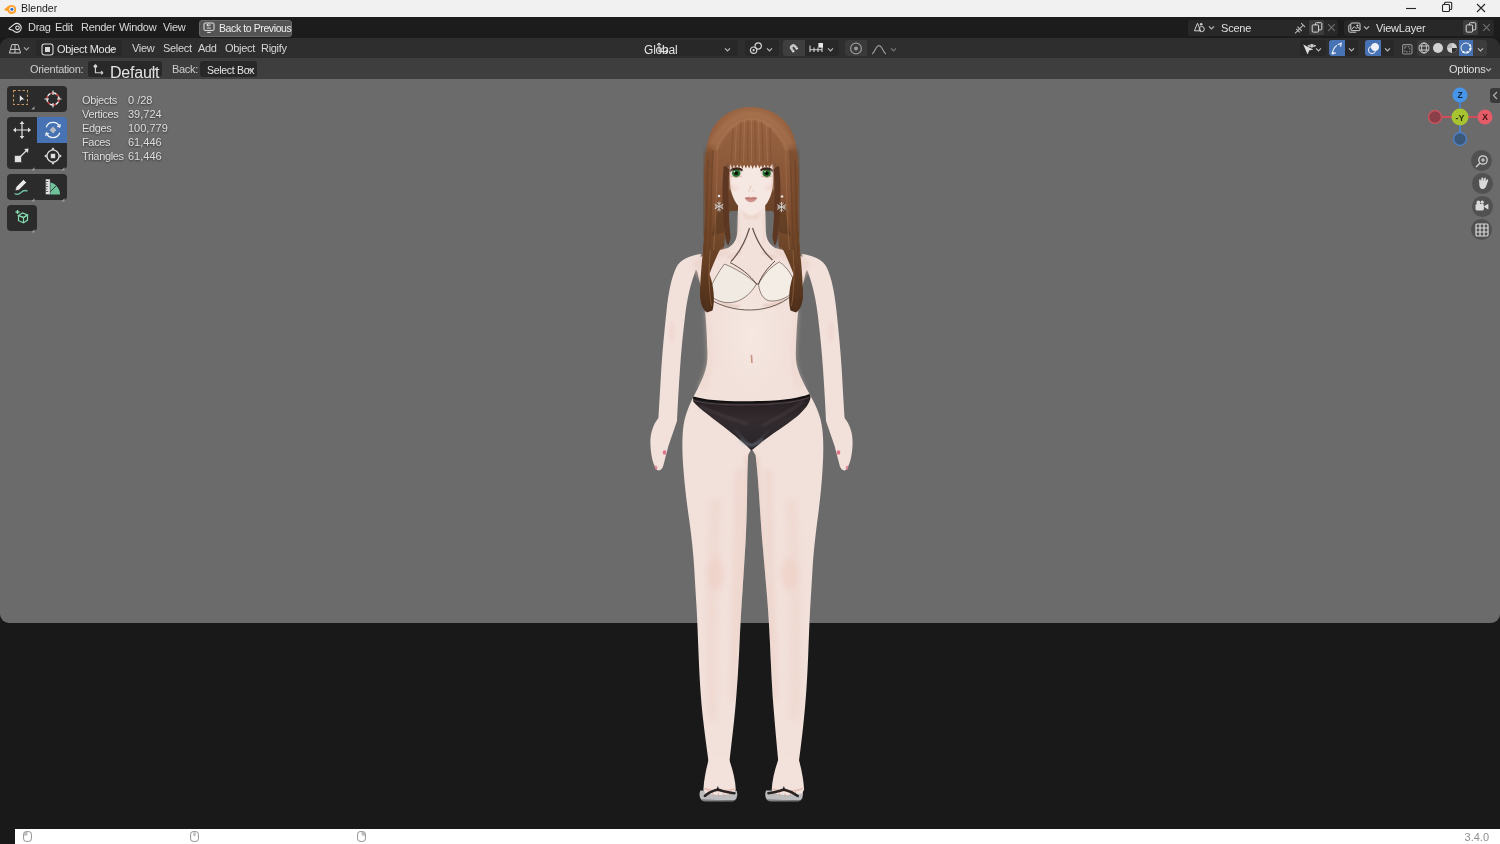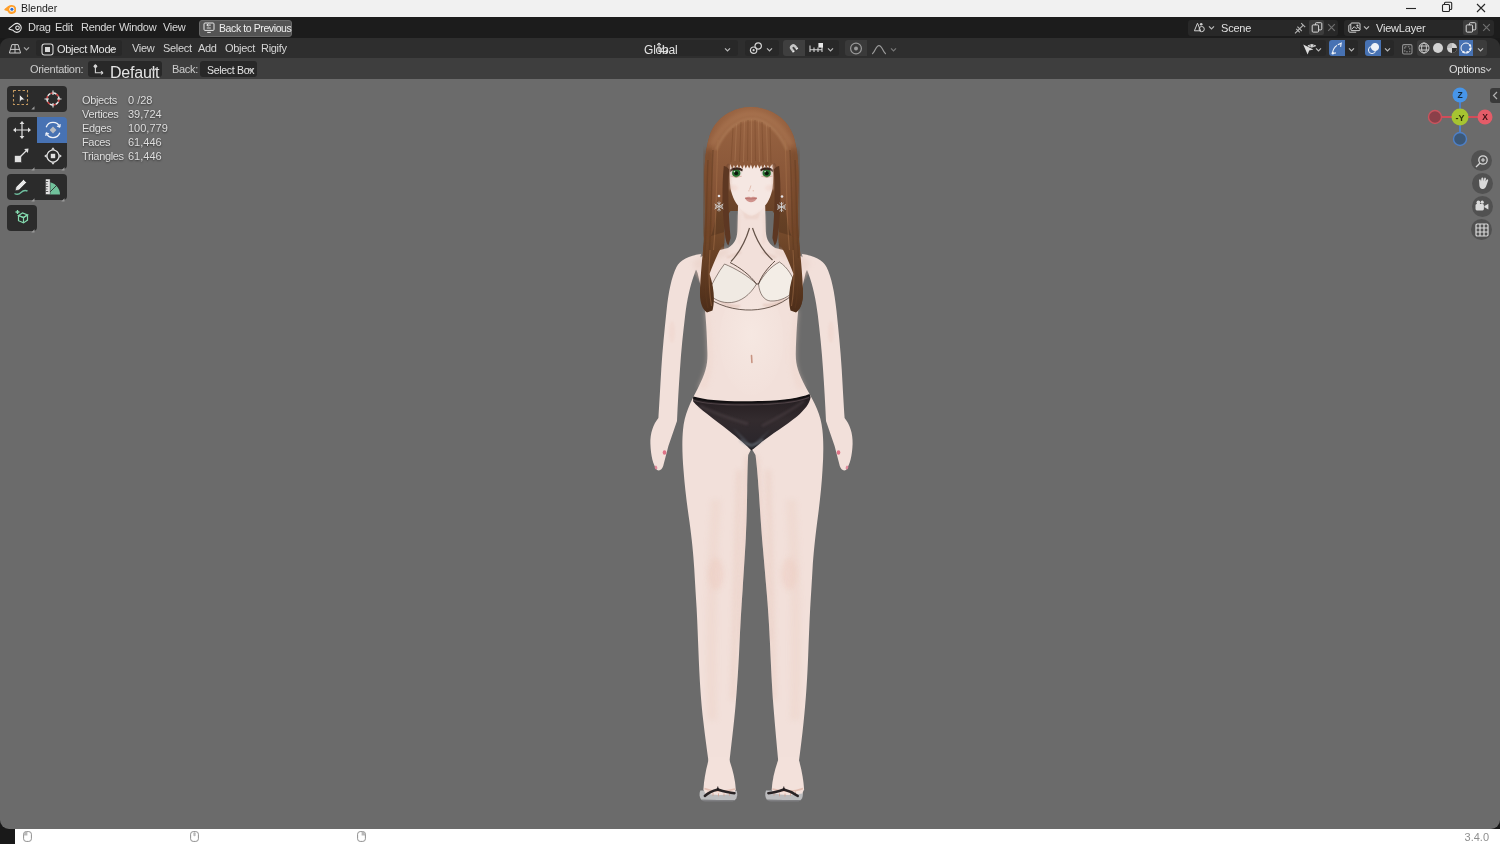--- a/index.html
+++ b/index.html
@@ -3,21 +3,21 @@
 <style>
 html,body{margin:0;padding:0;background:#191919}
 body{width:1500px;height:844px;position:relative;overflow:hidden;font-family:"Liberation Sans",sans-serif;-webkit-font-smoothing:antialiased}
 .abs{position:absolute}
 #titlebar{left:0;top:0;width:1500px;height:27px;background:#f1f1f1}
 #titlebar .t{left:21px;top:2px;font-size:10.5px;color:#1b1b1b}
 #topbar{left:0;top:17px;width:1500px;height:21px;background:#1c1c1c}
 .menutxt{font-size:11px;color:#d9d9d9;top:4px;letter-spacing:-0.3px}
 #hdr{left:0;top:38px;width:1500px;height:20px;background:#2e2e2e;border-radius:9px 9px 0 0}
 #tools{left:0;top:58px;width:1500px;height:21px;background:#3e3e3e}
-#viewport{left:0;top:79px;width:1500px;height:750px;background:#6b6b6b;border-radius:0 0 9px 9px}
+#viewport{left:0;top:79px;width:1500px;height:544px;background:#6b6b6b;border-radius:0 0 9px 9px}
 #statusbar{left:15px;top:829px;width:1500px;height:26px;background:#ffffff}
 .dd{background:#282828;border-radius:3px;height:16px}
 .hm{font-size:11px;color:#d5d5d5;top:4px;letter-spacing:-0.3px}
 .tm{font-size:11px;color:#cccccc;top:4.5px;letter-spacing:-0.3px}
 .chev{display:inline-block;width:7px;height:7px}
 .statlab,.statval{font-size:11px;color:#dedede;text-shadow:0 1px 2px rgba(0,0,0,.55);line-height:14px}
 .statlab{letter-spacing:-0.35px}
 .toolbtn{width:30px;height:26px;background:#2b2b2b;position:absolute}
 .navcirc{position:absolute;width:21px;height:21px;border-radius:50%;background:rgba(30,30,30,.33)}
 </style></head>

